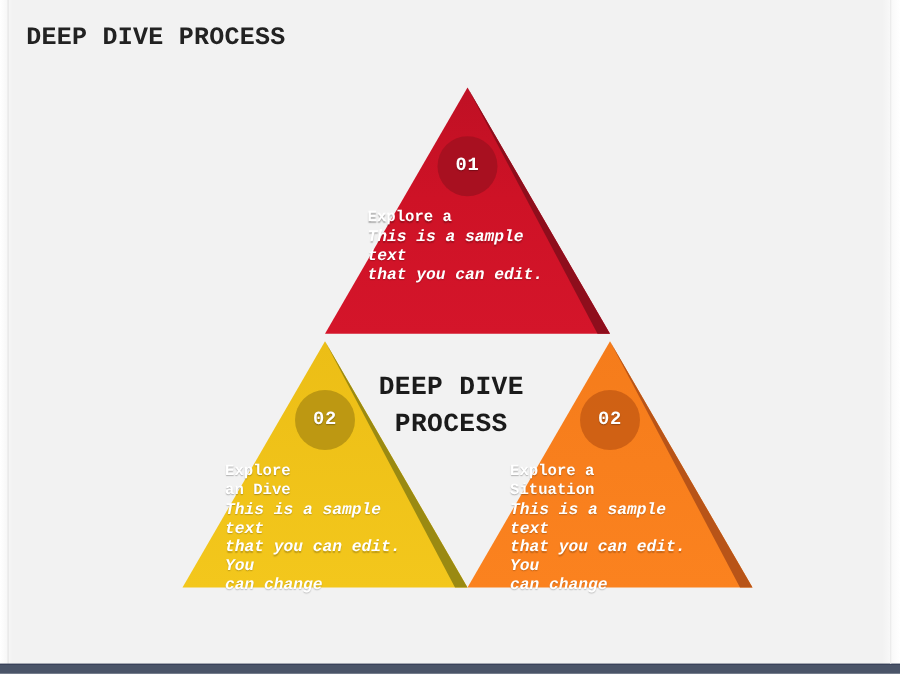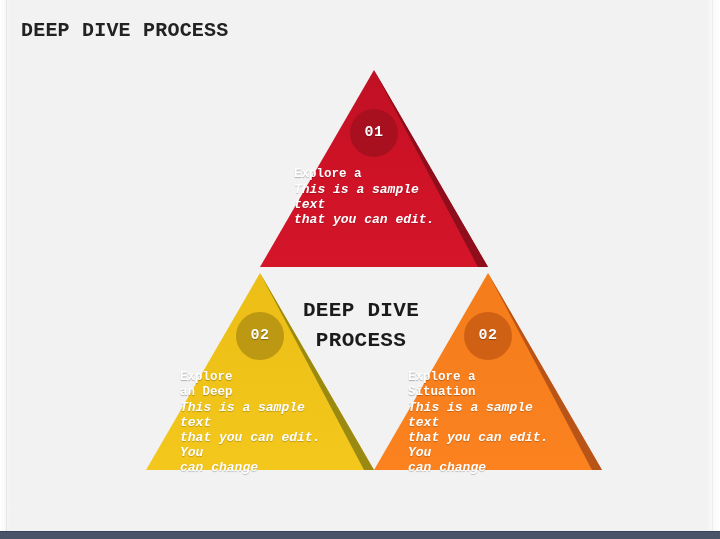--- a/index.html
+++ b/index.html
@@ -152,21 +152,21 @@
     <div class="tri-num" style="left:242px;top:51px;">01</div>
     <div class="tri-label" style="left:182px;top:105px;width:160px;">
       <div class="tri-head">Explore a</div>
       <div class="tri-body">This is a sample text</div>
       <div class="tri-body">that you can edit.</div>
     </div>
 
     <div class="tri-num" style="left:128px;top:254px;">02</div>
     <div class="tri-label" style="left:68px;top:308px;width:160px;">
       <div class="tri-head">Explore</div>
-      <div class="tri-head">an Deep</div>
+      <div class="tri-head">an Dive</div>
       <div class="tri-body">This is a sample text</div>
       <div class="tri-body">that you can edit. You</div>
       <div class="tri-body">can change</div>
     </div>
 
     <div class="tri-num" style="left:356px;top:254px;">02</div>
     <div class="tri-label" style="left:296px;top:308px;width:160px;">
       <div class="tri-head">Explore a</div>
       <div class="tri-head">Situation</div>
       <div class="tri-body">This is a sample text</div>

